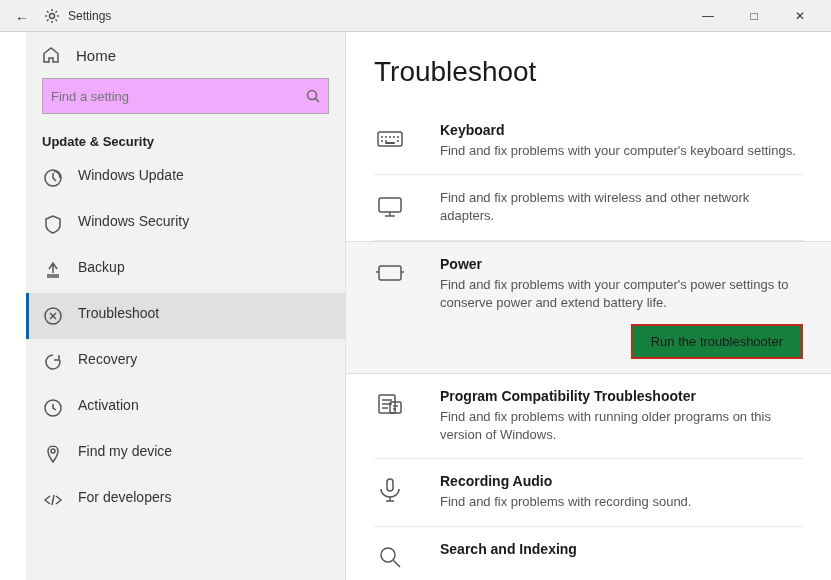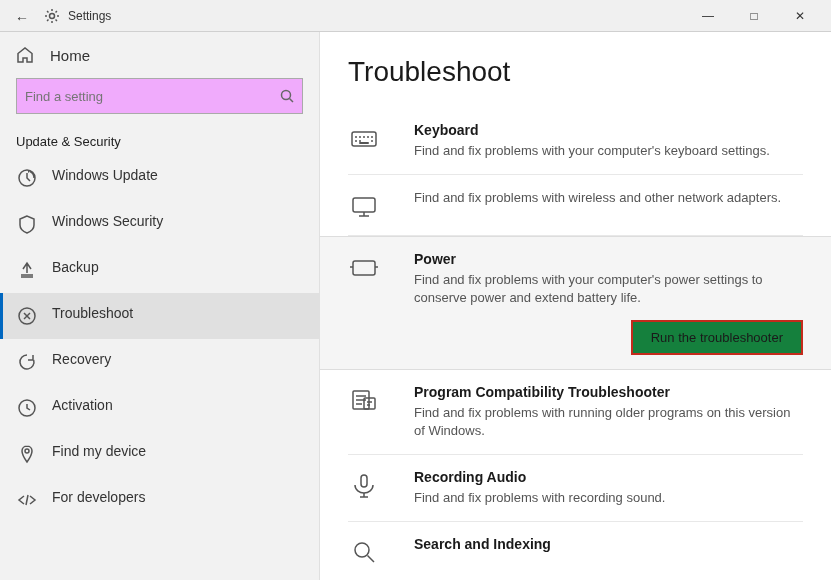--- a/index.html
+++ b/index.html
@@ -70,20 +70,21 @@
 
     
     .sidebar {
       width: 320px;
       background: #f2f2f2;
       display: flex;
       flex-direction: column;
       flex-shrink: 0;
       overflow-y: auto;
       border-right: 1px solid #e0e0e0;
+      margin-left: 26px;
     }
 
     .sidebar-home {
       display: flex;
       align-items: center;
       padding: 14px 16px;
       font-size: 15px;
       color: #333;
       cursor: pointer;
     }
@@ -110,21 +111,21 @@
       color: #333;
     }
     .search-icon {
       font-size: 14px;
       color: #555;
     }
 
     .sidebar-section-title {
       padding: 8px 16px 6px;
       font-size: 13px;
-      font-weight: 400;
+      font-weight: 700;
       color: #222;
     }
 
     .sidebar-item {
       display: flex;
       align-items: flex-start;
       padding: 12px 16px;
       font-size: 14px;
       color: #333;
       cursor: pointer;

